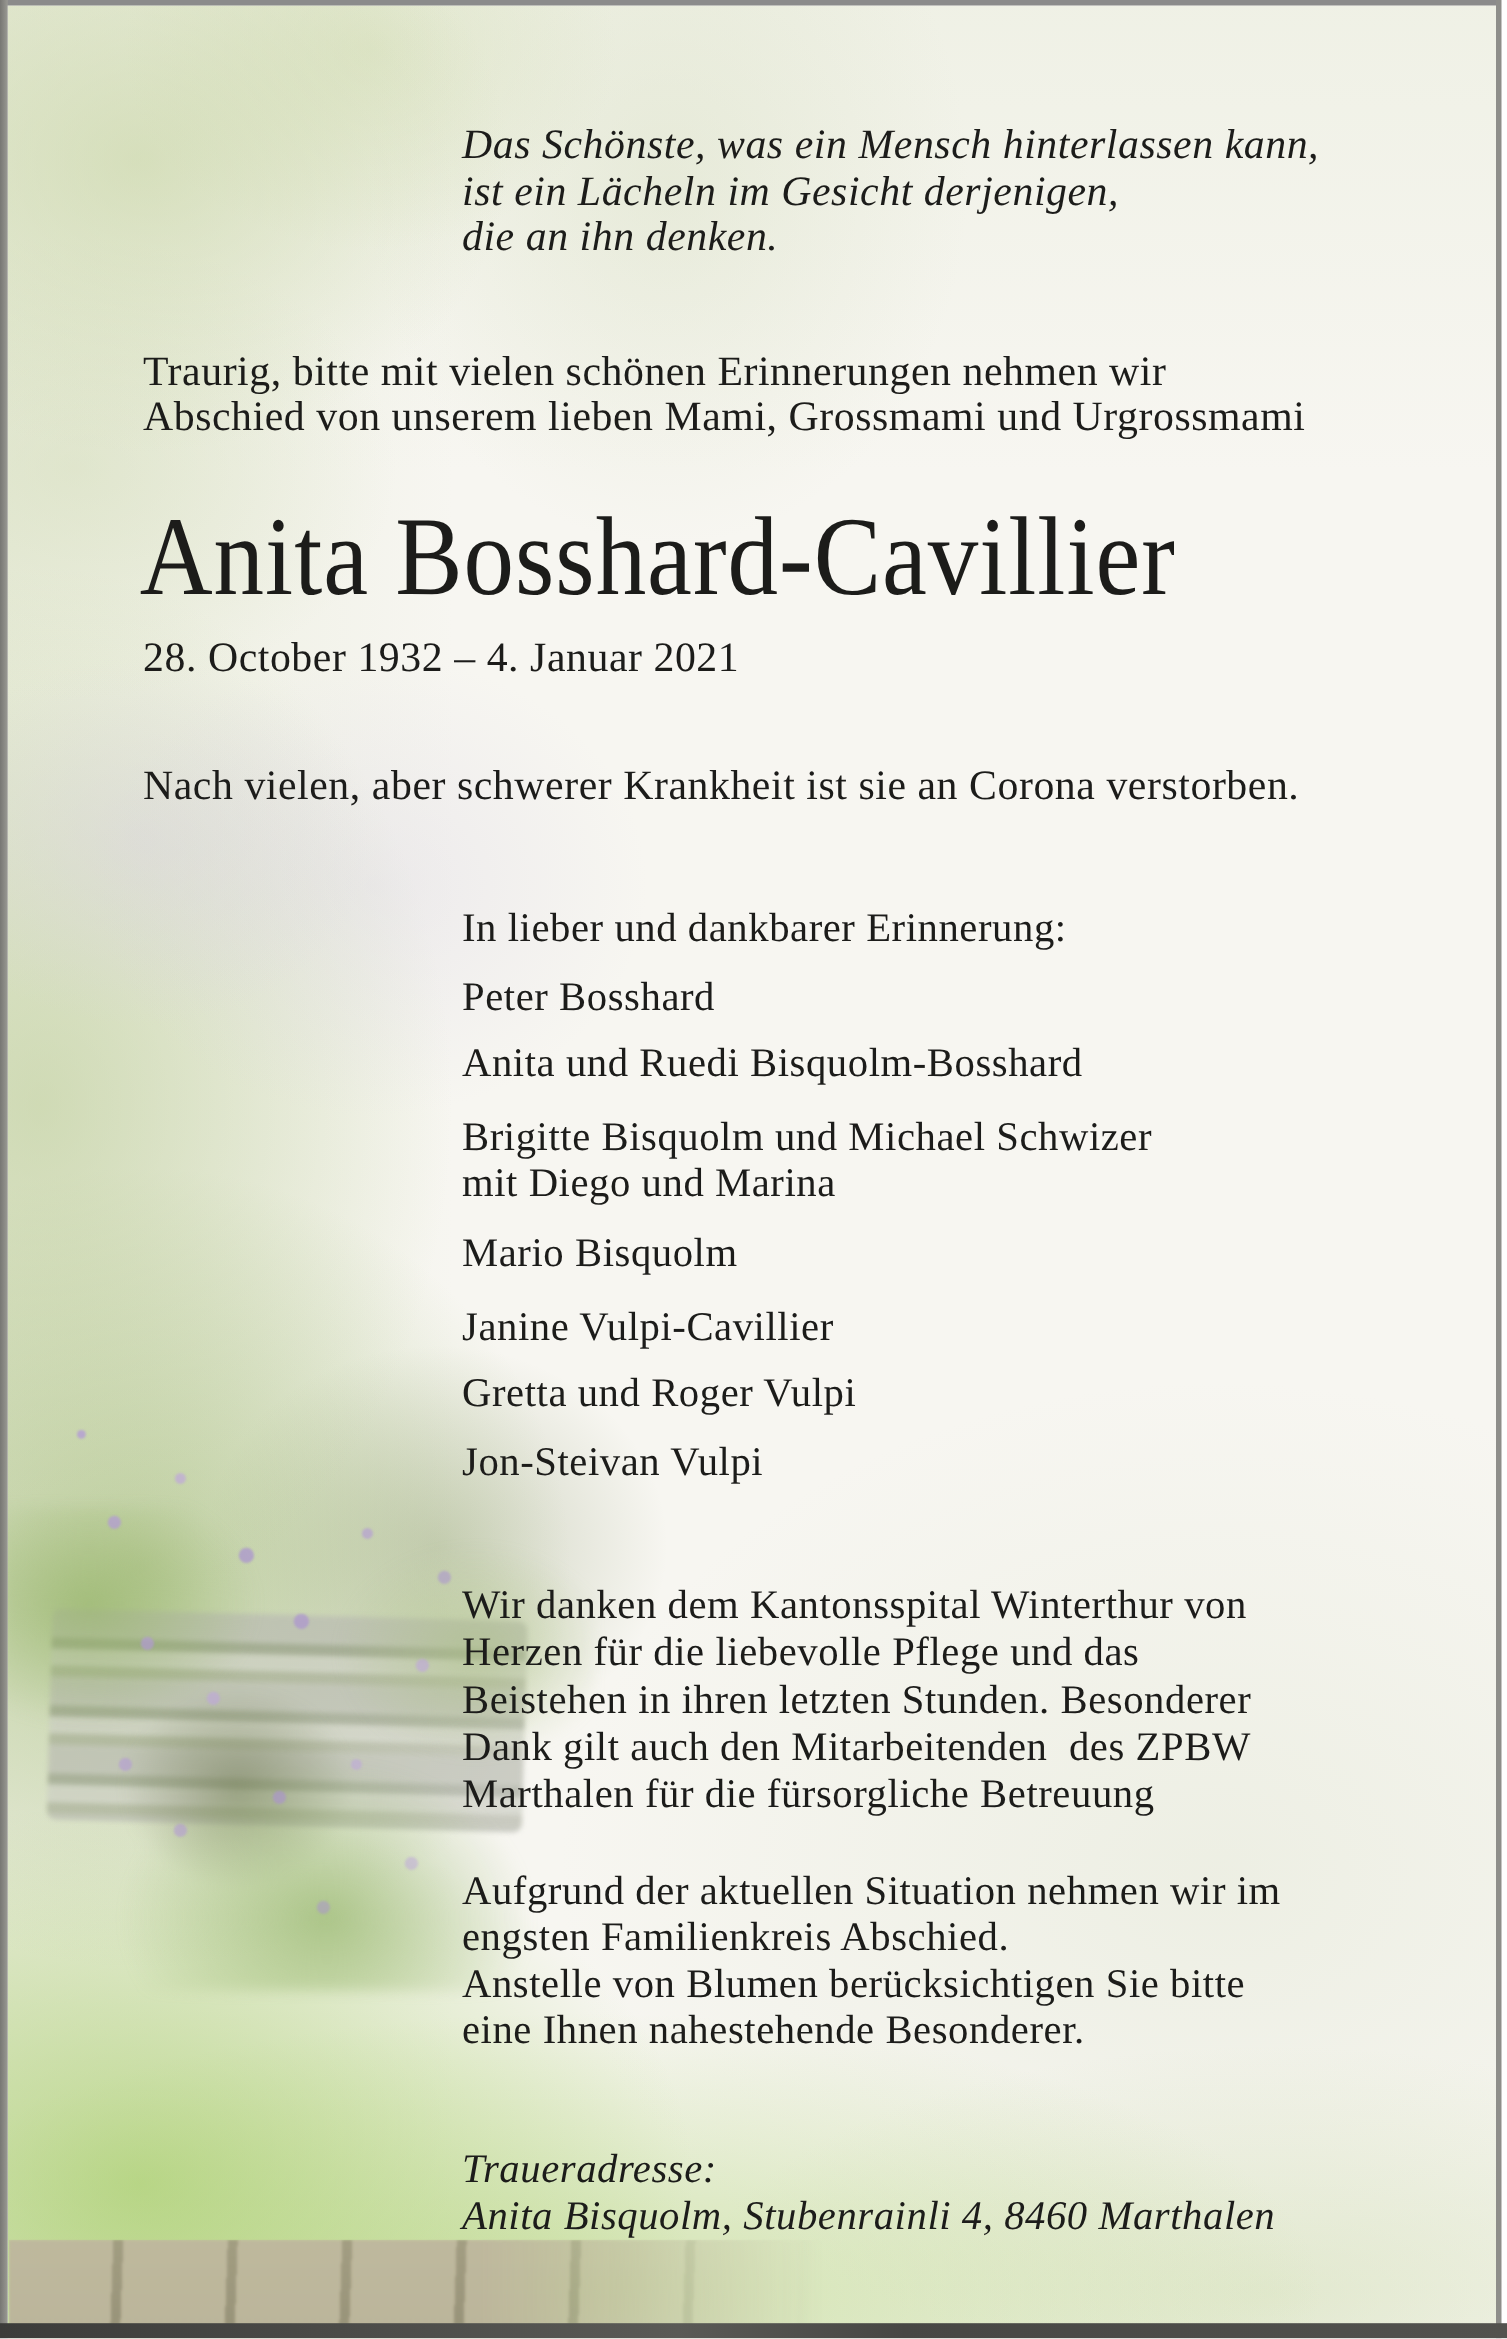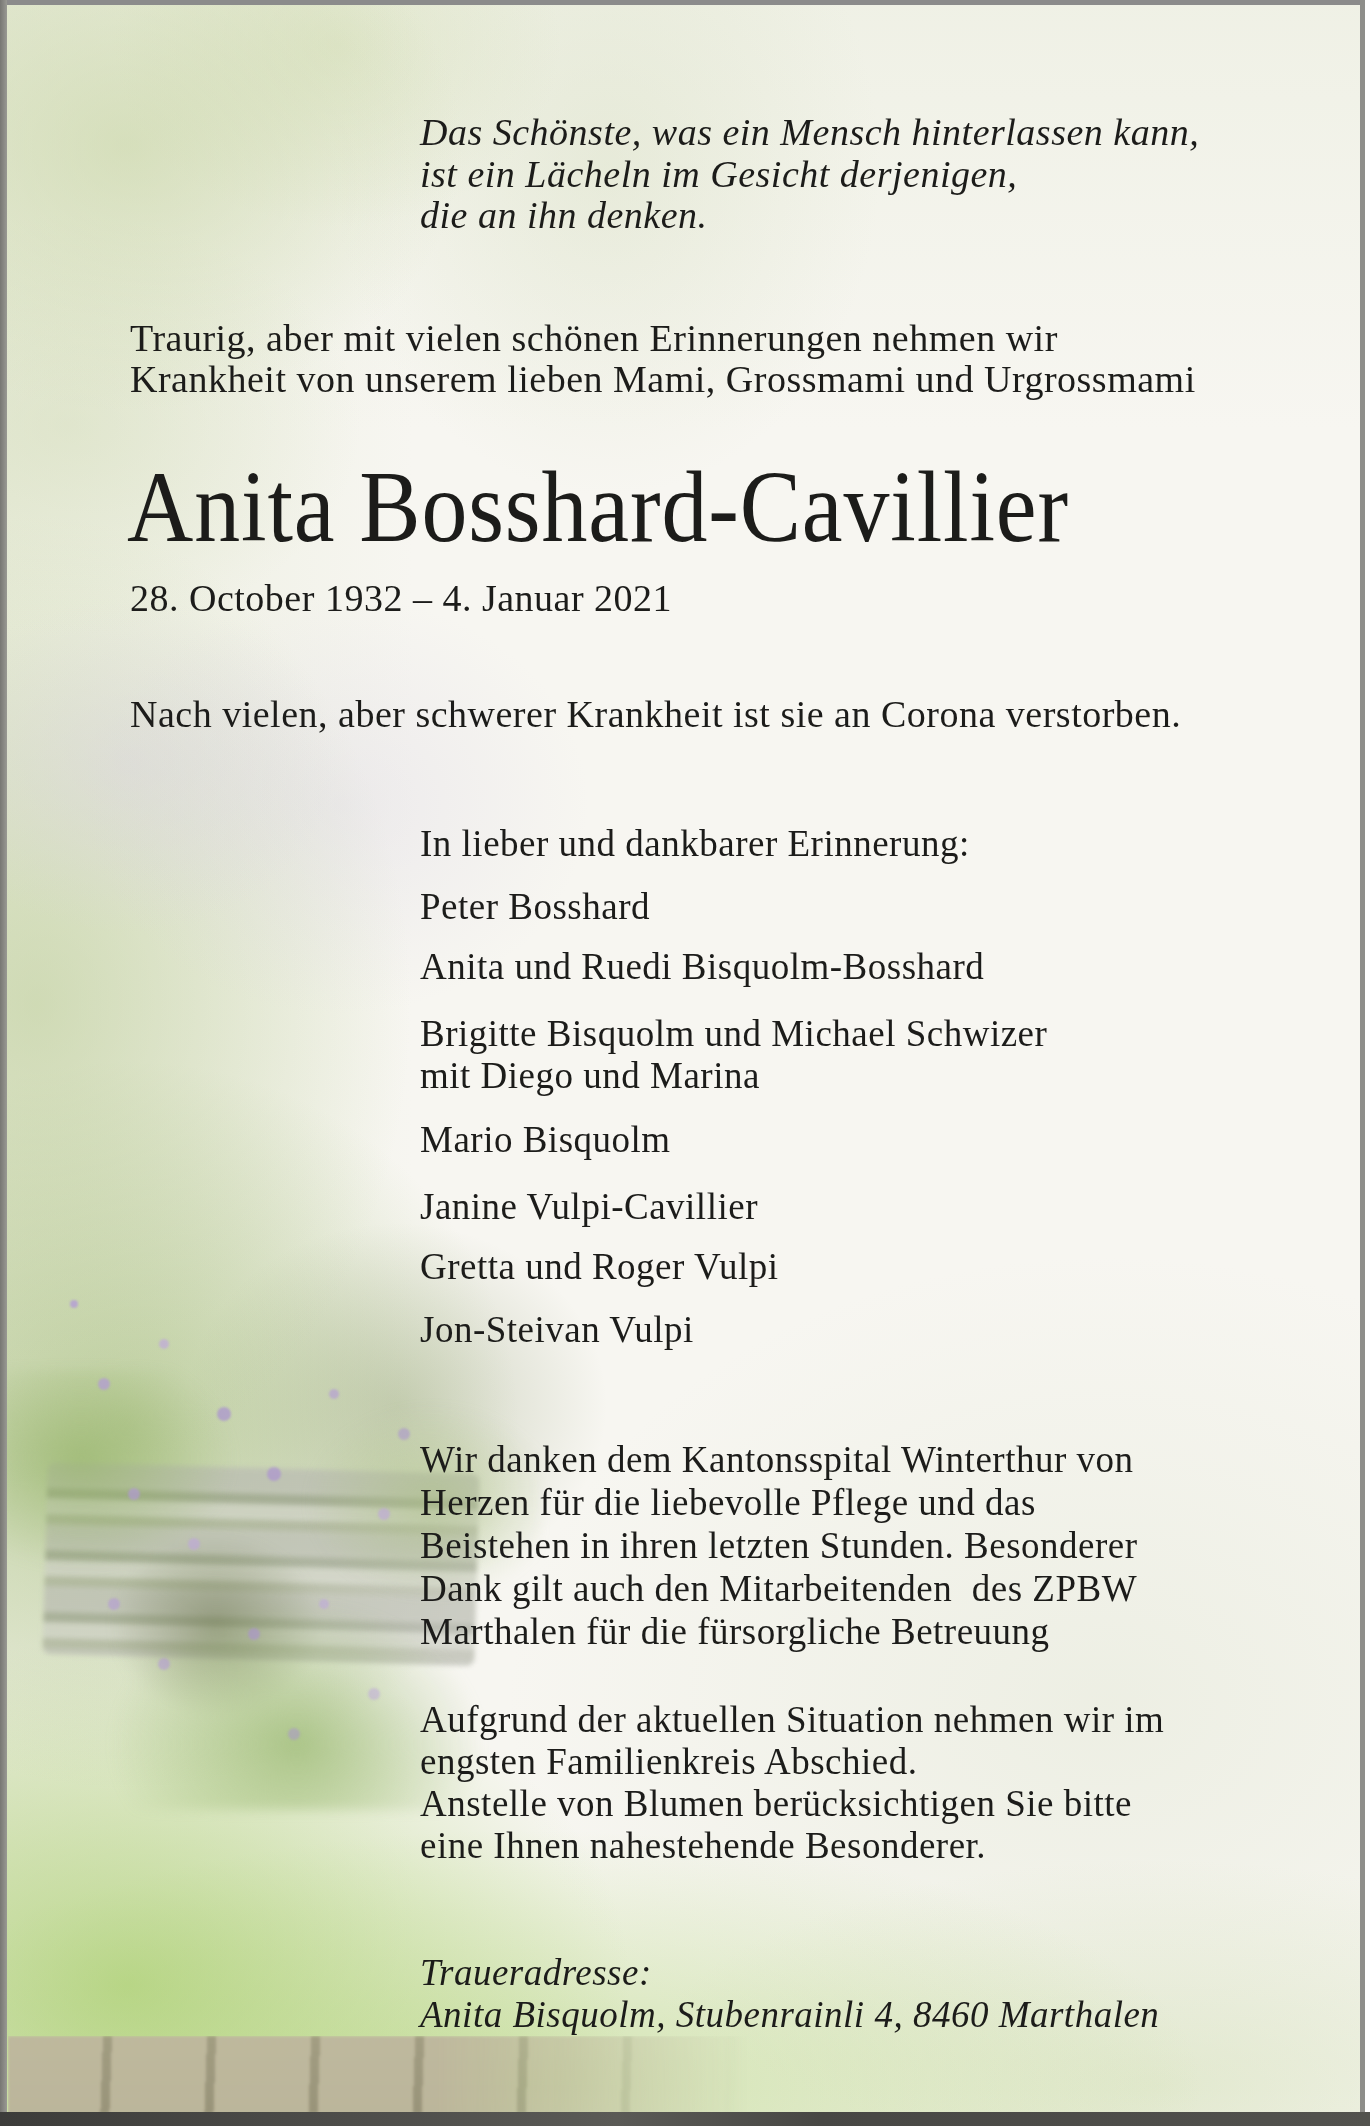--- a/index.html
+++ b/index.html
@@ -135,22 +135,22 @@
   <div class="border-right"></div>
   <div class="bottom-band"></div>
 
   <div class="blk quote">
     <div class="ln">Das Schönste, was ein Mensch hinterlassen kann,</div>
     <div class="ln">ist ein Lächeln im Gesicht derjenigen,</div>
     <div class="ln">die an ihn denken.</div>
   </div>
 
   <div class="blk intro">
-    <div class="ln">Traurig, aber mit vielen schönen Erinnerungen nehmen wir</div>
-    <div class="ln">Krankheit von unserem lieben Mami, Grossmami und Urgrossmami</div>
+    <div class="ln">Traurig, bitte mit vielen schönen Erinnerungen nehmen wir</div>
+    <div class="ln">Abschied von unserem lieben Mami, Grossmami und Urgrossmami</div>
   </div>
 
   <div class="blk name">Anita Bosshard-Cavillier</div>
 
   <div class="blk dates ln">28. October 1932 – 4. Januar 2021</div>
 
   <div class="blk deathnote ln">Nach vielen, aber schwerer Krankheit ist sie an Corona verstorben.</div>
 
   <div class="blk rem-head ln">In lieber und dankbarer Erinnerung:</div>
 

